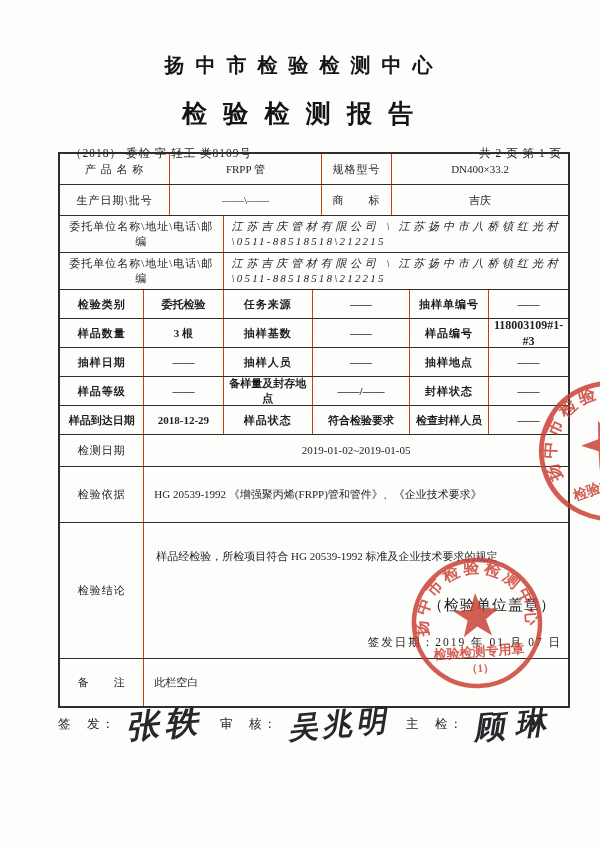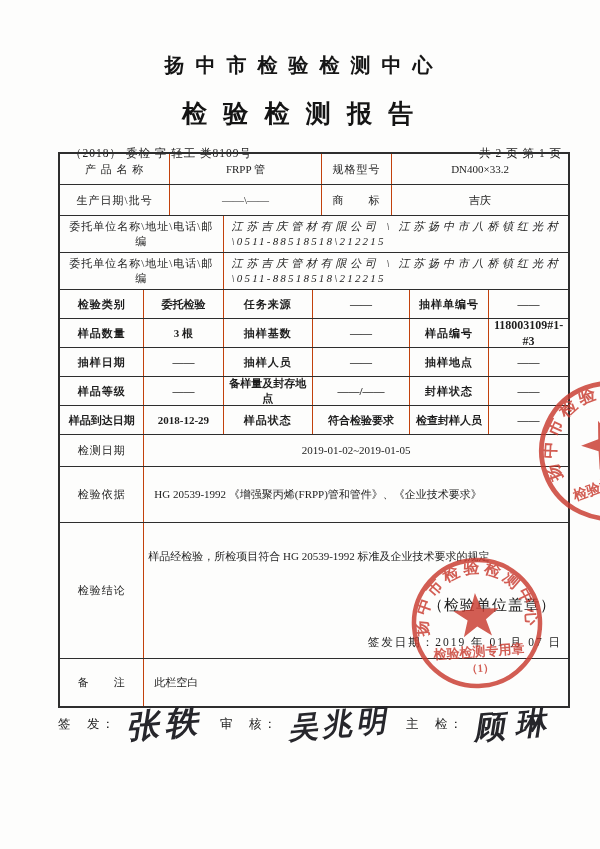--- a/index.html
+++ b/index.html
@@ -48,21 +48,21 @@
   .h30{height:30px;} .h36{height:36px;} .h28{height:28px;font-weight:bold;} .h31{height:31px;}
   .h55{height:55px;} .h135{height:135px;} .h47{height:47px;}
   
   .addr{
     justify-content:flex-start;text-align:justify;text-align-last:left;
     letter-spacing:2.2px;padding:2px 8px;font-style:italic;
   }
   .leftcell{justify-content:flex-start;text-align:left;padding-left:10px;}
   .conc{
     position:relative;align-items:flex-start;justify-content:flex-start;
-    text-align:left;padding:26px 10px 0 4px;
+    text-align:left;padding:26px 10px 0 12px;
   }
   .seal-hint{position:absolute;right:12px;top:72px;font-size:15px;letter-spacing:1px;}
   .issue-line{position:absolute;right:6px;top:112px;font-size:11.5px;letter-spacing:2px;}
 
   
   .sigrow{
     position:absolute;left:58px;top:702px;width:512px;
     display:flex;align-items:center;
   }
   .sig-label{font-size:12.5px;letter-spacing:2px;white-space:nowrap;color:#222;}

